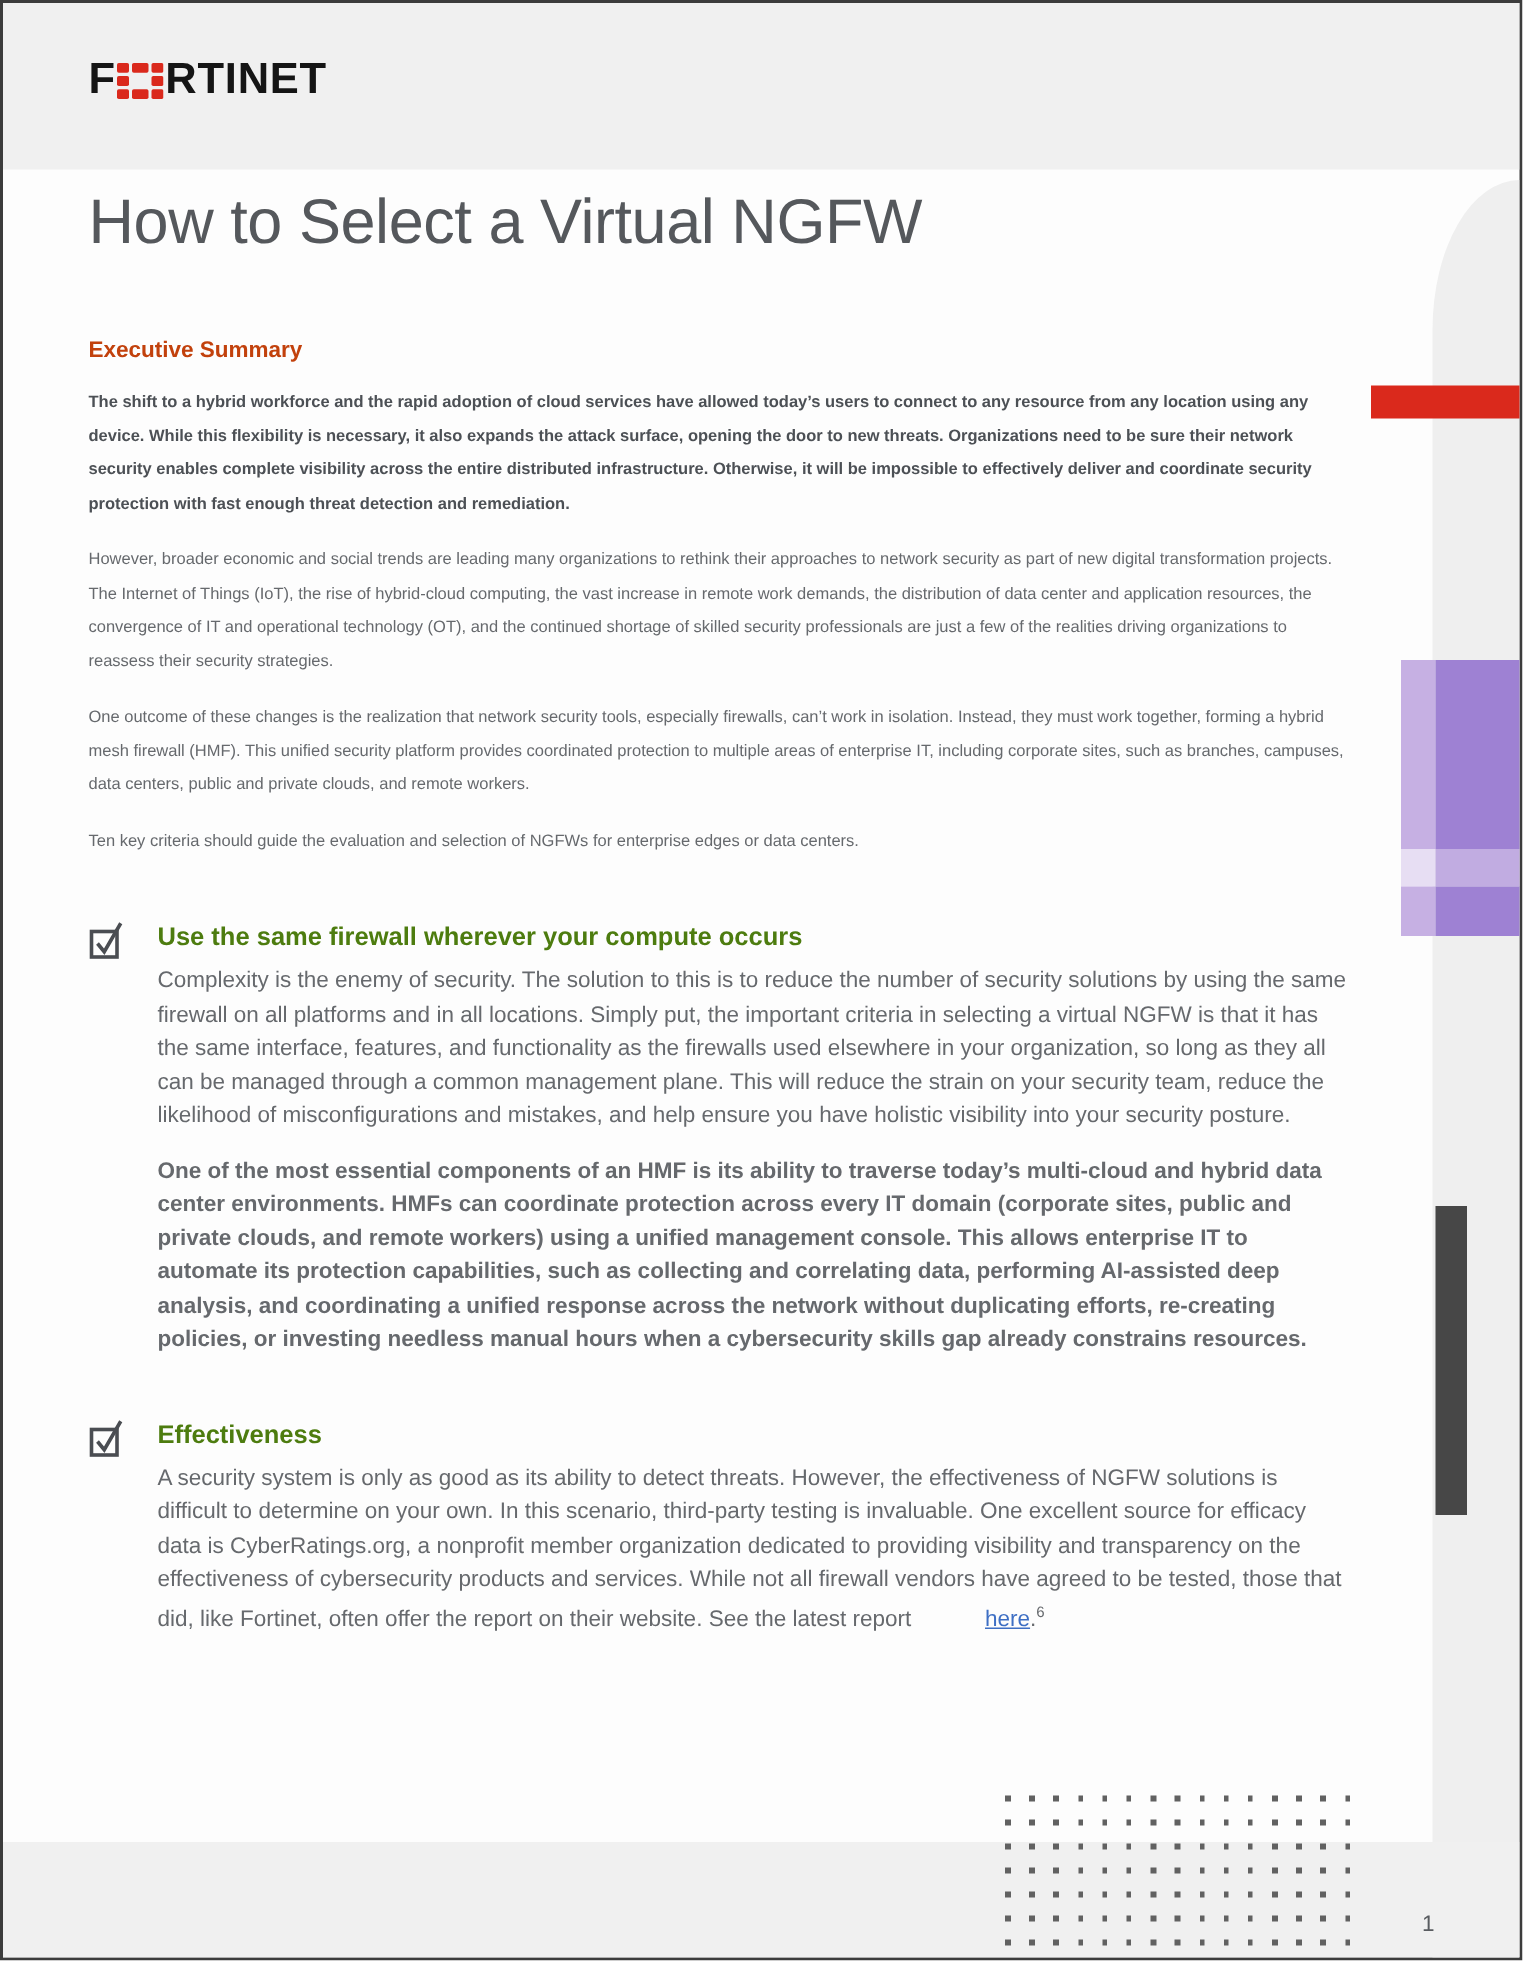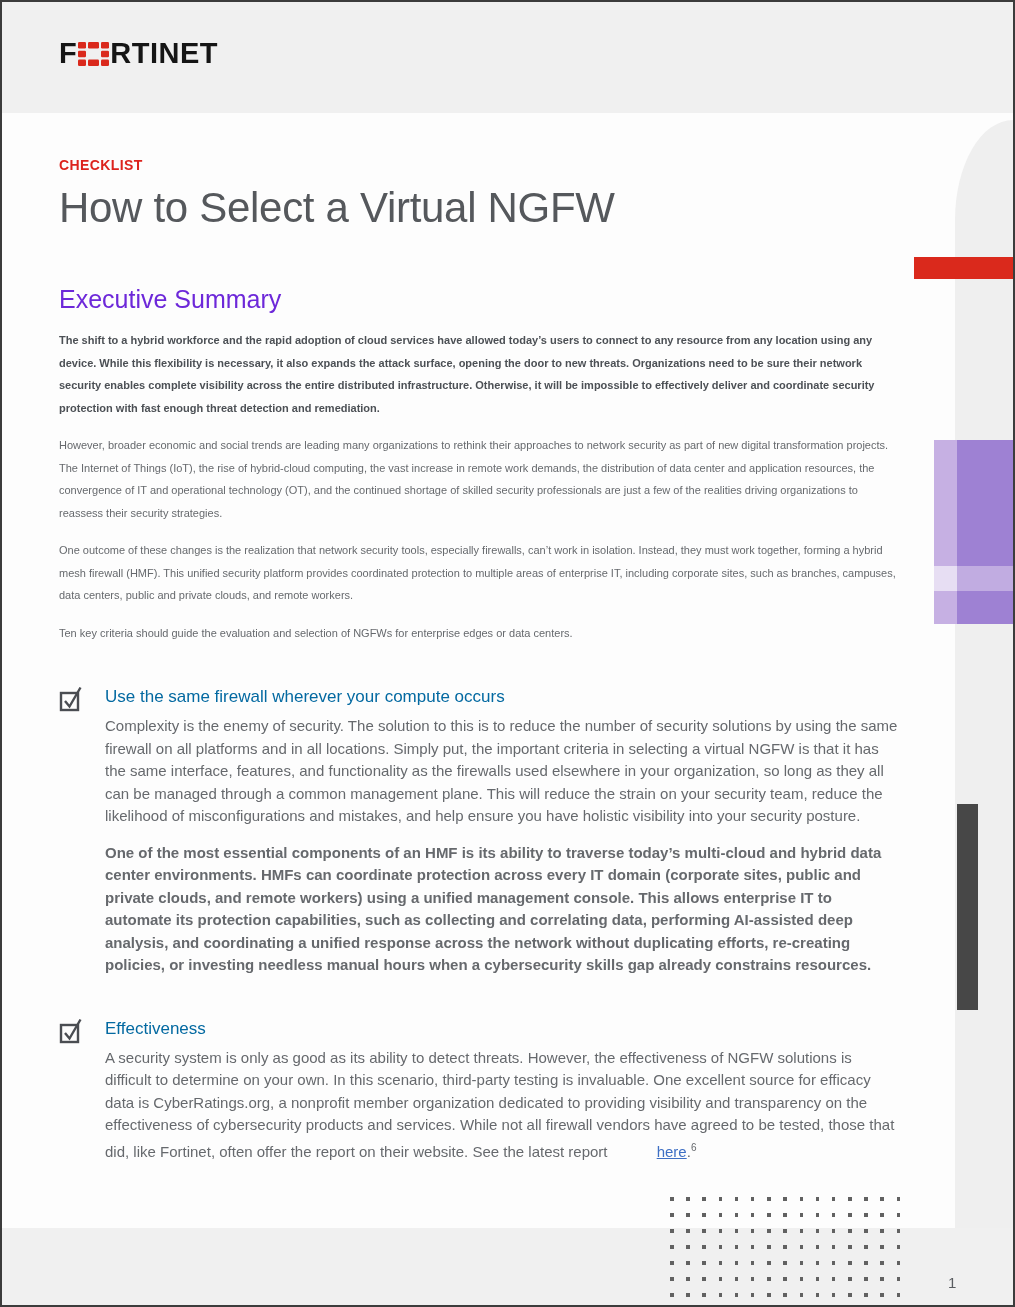--- a/index.html
+++ b/index.html
@@ -25,28 +25,28 @@
   .dots i { display:block; width:3.5px; height:3.5px; background:#616161; }
   .page-num { position:absolute; left:946px; top:1272px; font-size:15px; color:#595c60; }
   
   .logo { position:absolute; left:57px; top:37px; display:flex; align-items:center; }
   .logo-text { font-size:29px; font-weight:800; color:#151515; letter-spacing:0.5px; line-height:1; }
   .logo-icon { margin:0 1px; display:block; }
   
   .content { position:absolute; left:57px; top:111px; width:843px; color:#66696d; }
   .eyebrow { margin-top:44px; font-size:14px; font-weight:700; color:#dc231d; letter-spacing:0.4px; }
   h1.title { margin-top:11px; font-size:42px; font-weight:400; color:#55585c; letter-spacing:-0.3px; }
-  h2.sect { margin-top:53px; font-size:25px; font-weight:400; color:#6d28d9; }
+  h2.sect { margin-top:53px; font-size:15px; font-weight:700; color:#c2410c; }
   h2.sect.req { margin-top:33px; }
   p.body { margin-top:15px; font-size:11px; line-height:22.5px; color:#66696d; }
   p.lead { font-weight:600; color:#4c5055; }
   .check-item { display:flex; gap:22px; margin-top:40px; }
   .check-item.second { margin-top:39px; }
   .check-icon { flex:0 0 24px; margin-top:1px; }
-  .check-body h3 { font-size:17px; font-weight:400; color:#0369a1; margin-top:3px; }
+  .check-body h3 { font-size:17px; font-weight:700; color:#4d7c0f; margin-top:3px; }
   .check-body p { margin-top:8px; font-size:15px; line-height:22.5px; color:#66696d; }
   .check-body p + p { margin-top:14px;font-weight:bold; }
   a.doc-link { color:#3e6fc4; text-decoration:underline; cursor:pointer;padding-left:45px; }
   sup.fnote { font-size:10px; color:#66696d; }
 </style>
 </head>
 <body>
 
 <div class="page">
 
@@ -183,21 +183,20 @@
         <rect x="23" y="8.7" width="8" height="6.6" rx="1.2"></rect>
         <rect x="0" y="17.5" width="8" height="6.5" rx="1.2"></rect>
         <rect x="10" y="17.5" width="11" height="6.5" rx="1.2"></rect>
         <rect x="23" y="17.5" width="8" height="6.5" rx="1.2"></rect>
       </g>
     </svg>
     <span class="logo-text">RTINET</span>
   </div>
 
   <div class="content">
-    <div class="eyebrow">CHECKLIST</div>
     <h1 class="title">How to Select a Virtual NGFW</h1>
 
     <h2 class="sect">Executive Summary</h2>
     <p class="body lead">The shift to a hybrid workforce and the rapid adoption of cloud services have allowed today’s users to connect to any resource from any location using any device. While this flexibility is necessary, it also expands the attack surface, opening the door to new threats. Organizations need to be sure their network security enables complete visibility across the entire distributed infrastructure. Otherwise, it will be impossible to effectively deliver and coordinate security protection with fast enough threat detection and remediation.</p>
     <p class="body">However, broader economic and social trends are leading many organizations to rethink their approaches to network security as part of new digital transformation projects. The Internet of Things (IoT), the rise of hybrid-cloud computing, the vast increase in remote work demands, the distribution of data center and application resources, the convergence of IT and operational technology (OT), and the continued shortage of skilled security professionals are just a few of the realities driving organizations to reassess their security strategies.</p>
     <p class="body">One outcome of these changes is the realization that network security tools, especially firewalls, can’t work in isolation. Instead, they must work together, forming a hybrid mesh firewall (HMF). This unified security platform provides coordinated protection to multiple areas of enterprise IT, including corporate sites, such as branches, campuses, data centers, public and private clouds, and remote workers.</p>
 
     <p class="body">Ten key criteria should guide the evaluation and selection of NGFWs for enterprise edges or data centers.</p>
 
     <div class="check-item">

